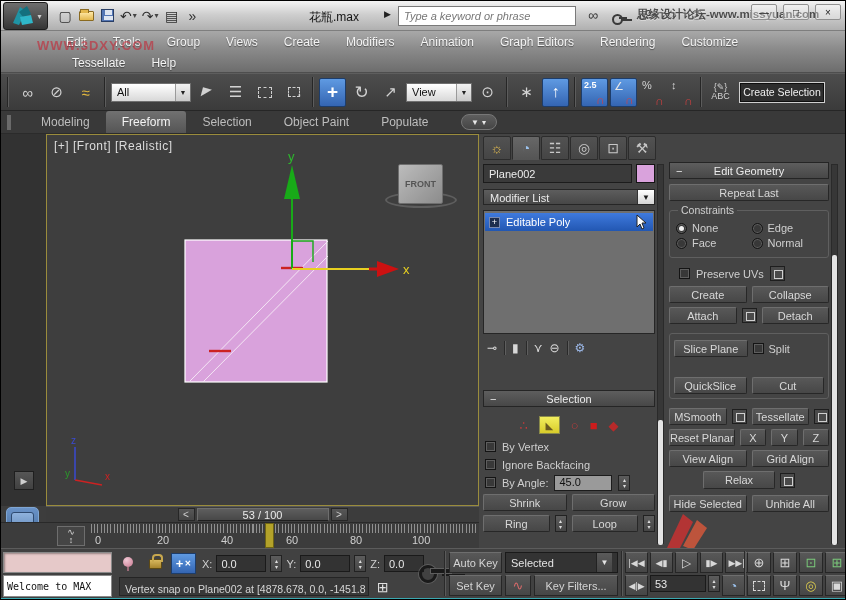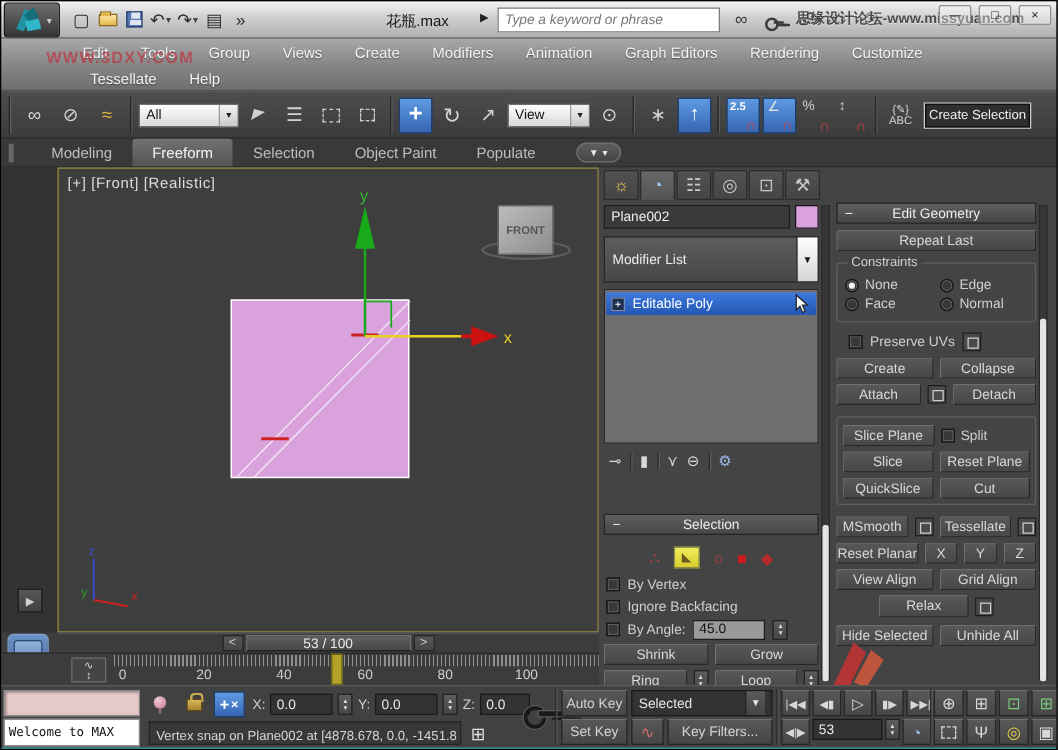--- a/index.html
+++ b/index.html
@@ -63,21 +63,21 @@
   .vc-ring{position:absolute;left:338px;top:57px;width:72px;height:16px;border:2px solid rgba(120,120,120,.55);border-radius:50%}
   
   .cmdpanel{position:absolute;left:478px;top:133px;width:368px;height:414px;background:#444}
   .ptabs{position:absolute;left:4px;top:2px;display:flex;gap:1px}
   .ptab{width:28px;height:24px;background:linear-gradient(#525252,#454545);border:1px solid #2c2c2c;display:flex;align-items:center;justify-content:center;font-size:14px;color:#c8c8c8;border-radius:2px 2px 0 0}
   .ptab.active{background:linear-gradient(#676767,#555);border-bottom-color:#555}
   .pcol1{position:absolute;left:4px;top:30px;width:172px}
   .name-row{display:flex;gap:4px;align-items:center}
   .name-field{flex:1;height:19px;background:#3a3a3a;border:1px solid #1c1c1c;color:#ececec;display:flex;align-items:center;padding:0 5px}
   .swatch{width:19px;height:19px;border:1px solid #141414}
-  .modlist{margin-top:6px;height:37px;background:linear-gradient(#5d5d5d,#474747);border:1px solid #262626;color:#ececec;display:flex;align-items:center;padding-left:6px}
+  .modlist{margin-top:6px;height:16px;background:linear-gradient(#5d5d5d,#474747);border:1px solid #262626;color:#ececec;display:flex;align-items:flex-end;padding-left:6px}
   .modlist .dd-a{margin-left:auto;width:17px;height:100%;background:linear-gradient(#fff,#d5d5d5);color:#1a1a1a;display:flex;align-items:center;justify-content:center;font-size:8px;border-left:1px solid #333}
   .stackbox{margin-top:5px;height:124px;background:#6f6f6f;border:1px solid #262626;padding:2px 1px}
   .stackrow{height:18px;background:linear-gradient(#3f7ade,#2257b2);display:flex;align-items:center;color:#fff;padding:0 4px;gap:6px}
   .expand-box{width:11px;height:11px;background:#1e2e4e;border:1px solid #7a8ab0;color:#fff;font-size:9px;line-height:9px;display:flex;align-items:center;justify-content:center}
   .stacktools{margin-top:4px;display:flex;align-items:center;gap:7px;padding:1px 4px;height:19px}
   .stool{color:#d8d8d8;font-size:12px}
   .ssep2{width:1px;height:14px;background:#2a2a2a;box-shadow:1px 0 0 #5e5e5e}
   .rollhead{height:17px;background:linear-gradient(#5e5e5e,#474747);border:1px solid #252525;display:flex;align-items:center;color:#ececec;padding:0 6px;position:relative}
   .rollhead .rtitle{position:absolute;left:0;right:0;text-align:center;font-size:11px}
   .subobj-row{display:flex;justify-content:center;align-items:center;gap:11px;margin:8px 0 5px;height:20px}
@@ -515,25 +515,21 @@
         <span class="btn">Detach</span>
       </div>
       <div class="grpbox" style="padding:6px 4px 4px">
         <div class="brow" style="margin:0 0 4px">
           <span class="btn">Slice Plane</span>
           <span style="display:flex;align-items:center;gap:5px;flex:1;color:#cfcfcf">
               <span class="chk"></span>
               <span>Split</span>
             </span>
         </div>
-        <div class="brow" style="margin:4px 0">
-          <span class="btn">Slice</span>
-          <span class="btn">Reset Plane</span>
-        </div>
-        <div class="brow" style="margin:4px 0 0">
+        <div class="brow" style="margin:20px 0 0">
           <span class="btn">QuickSlice</span>
           <span class="btn">Cut</span>
         </div>
       </div>
       <div class="brow" style="margin-top:9px">
         <span class="btn">MSmooth</span>
         <span class="setbox" style="align-self:center"></span>
         <span class="btn">Tessellate</span>
         <span class="setbox" style="align-self:center"></span>
       </div>

